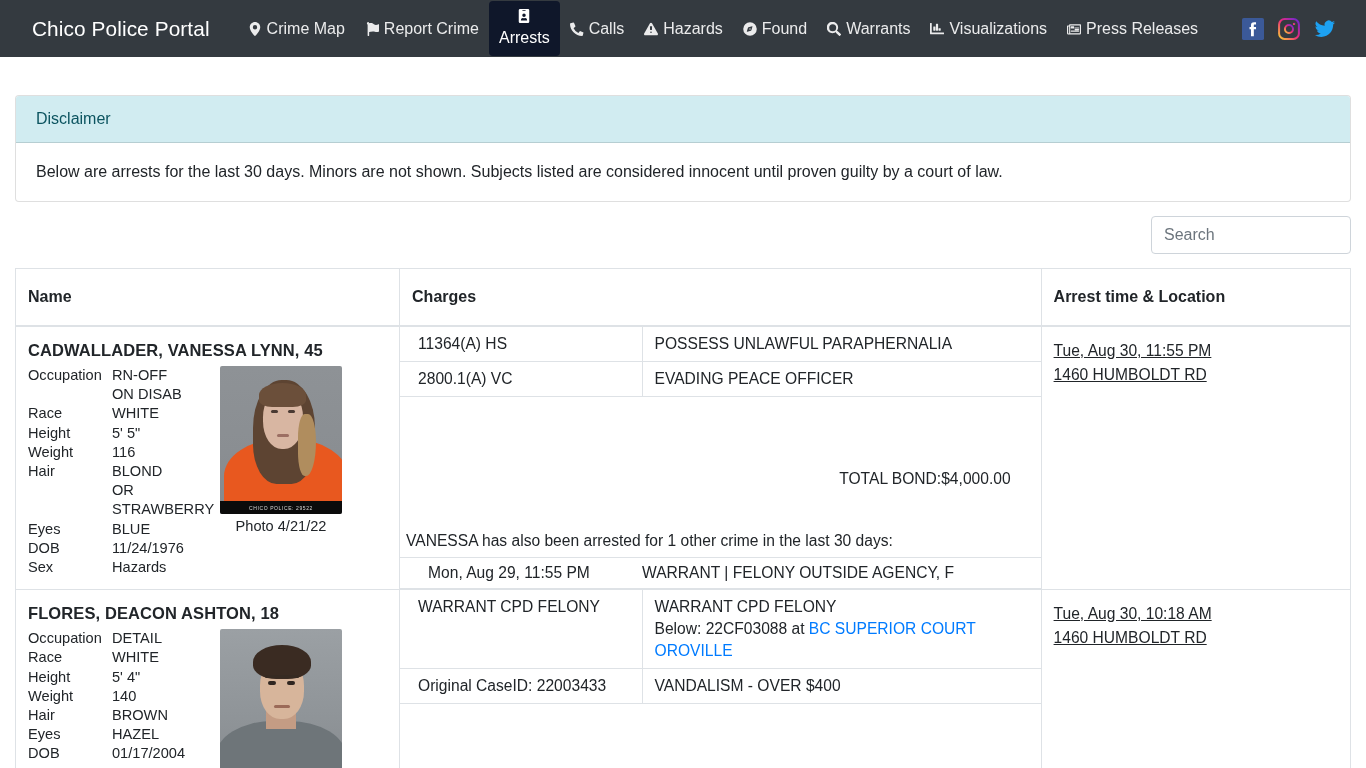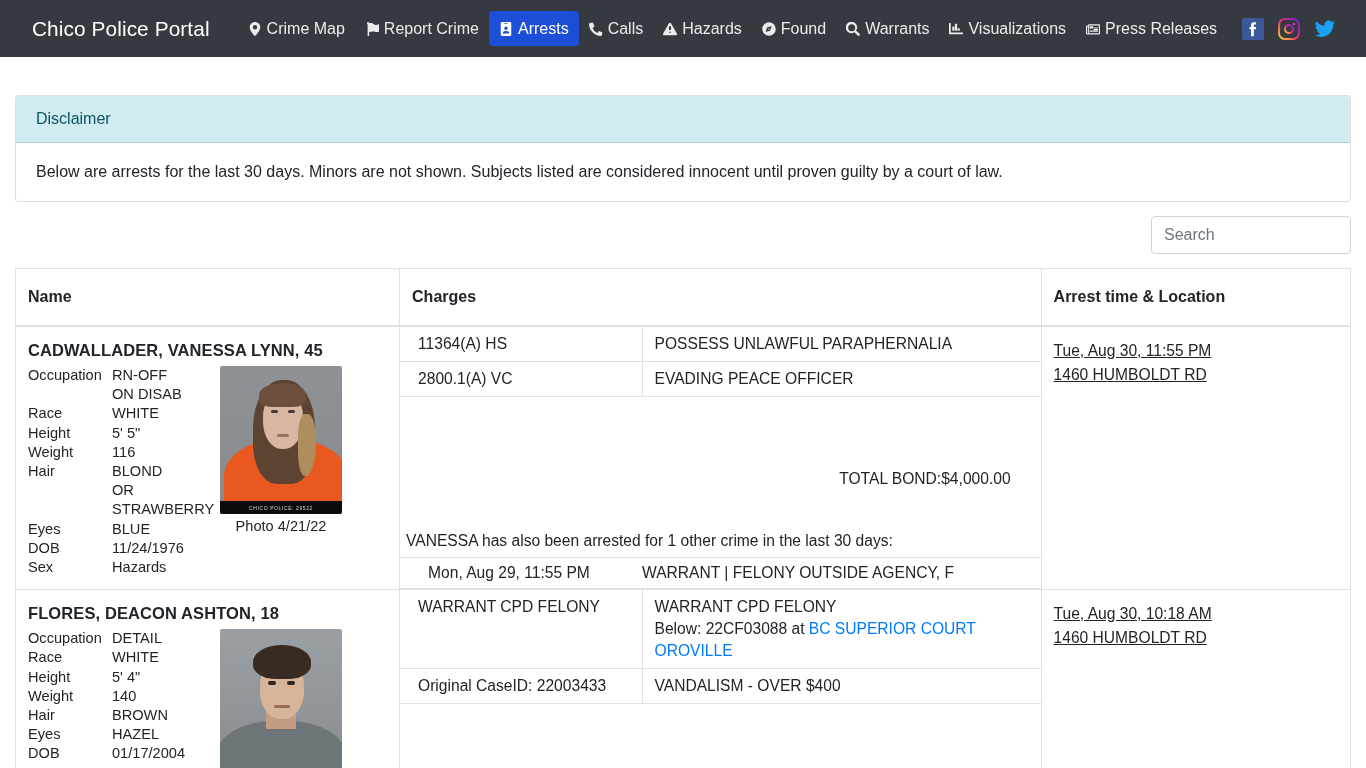--- a/index.html
+++ b/index.html
@@ -41,22 +41,23 @@
     align-items: center;
     gap: 5px;
     color: rgba(255,255,255,.90);
     font-size: 16px;
     padding: 8px 10px;
     border-radius: 4px;
     text-decoration: none;
     line-height: 1.2;
   }
   .nav-link.active {
-    background: #1d4ed8;
+    background: #0f172a;
     color: #fff;
+    flex-direction: column;
   }
   .nav-ico {
     display: inline-block;
     width: 14px; height: 14px;
     position: relative;
     flex: 0 0 auto;
   }
   .nav-ico svg { display:block; width:14px; height:14px; fill: currentColor; }
 
   .social {

